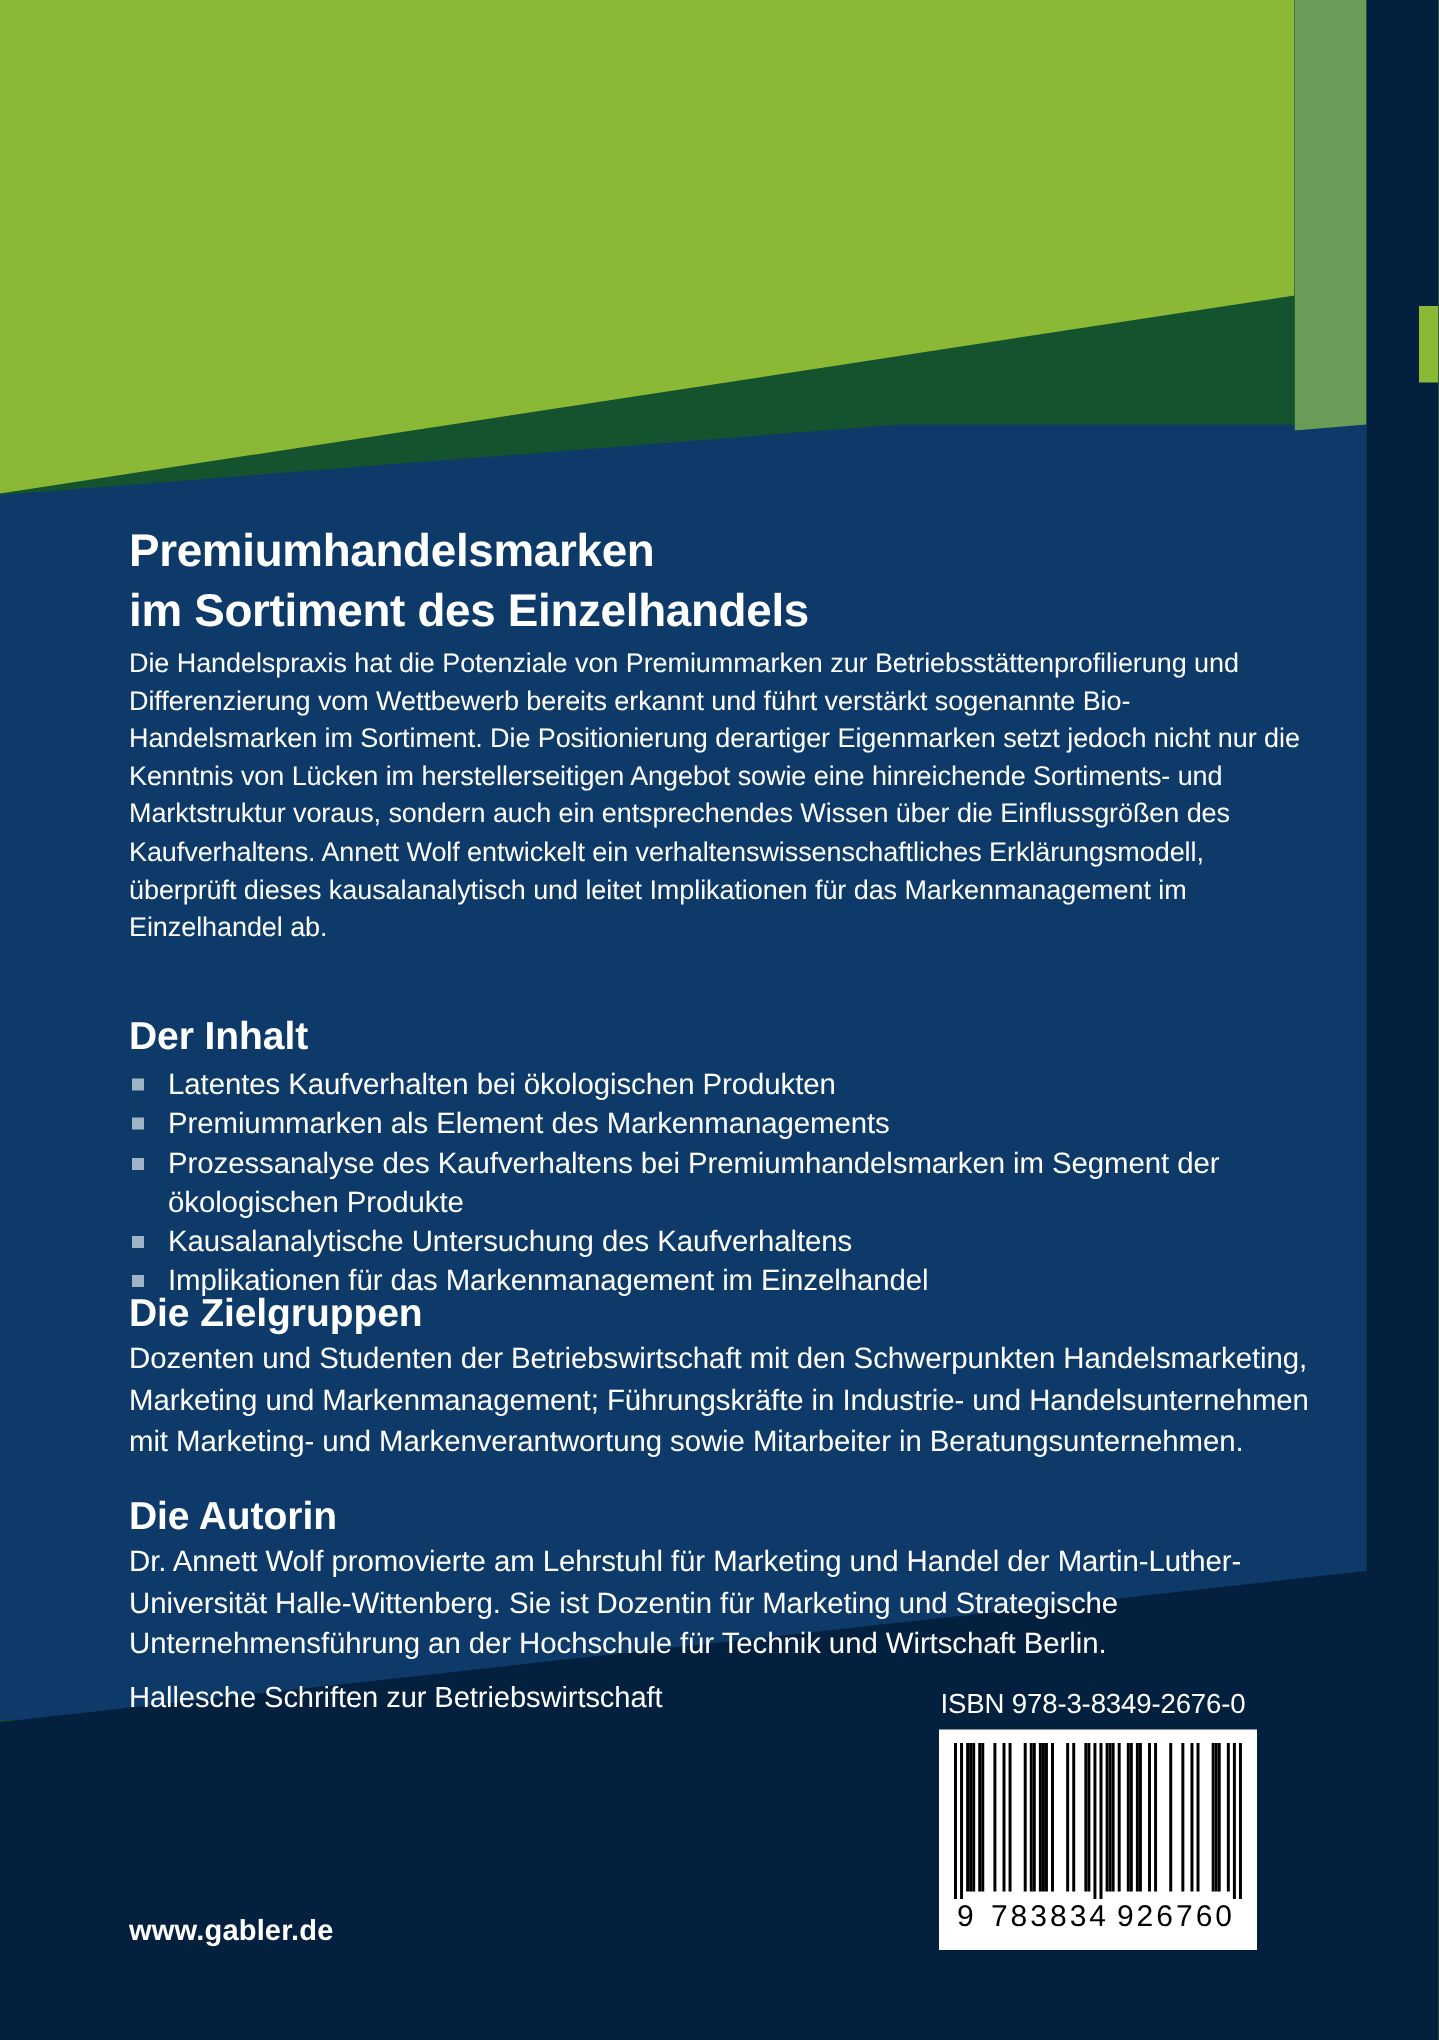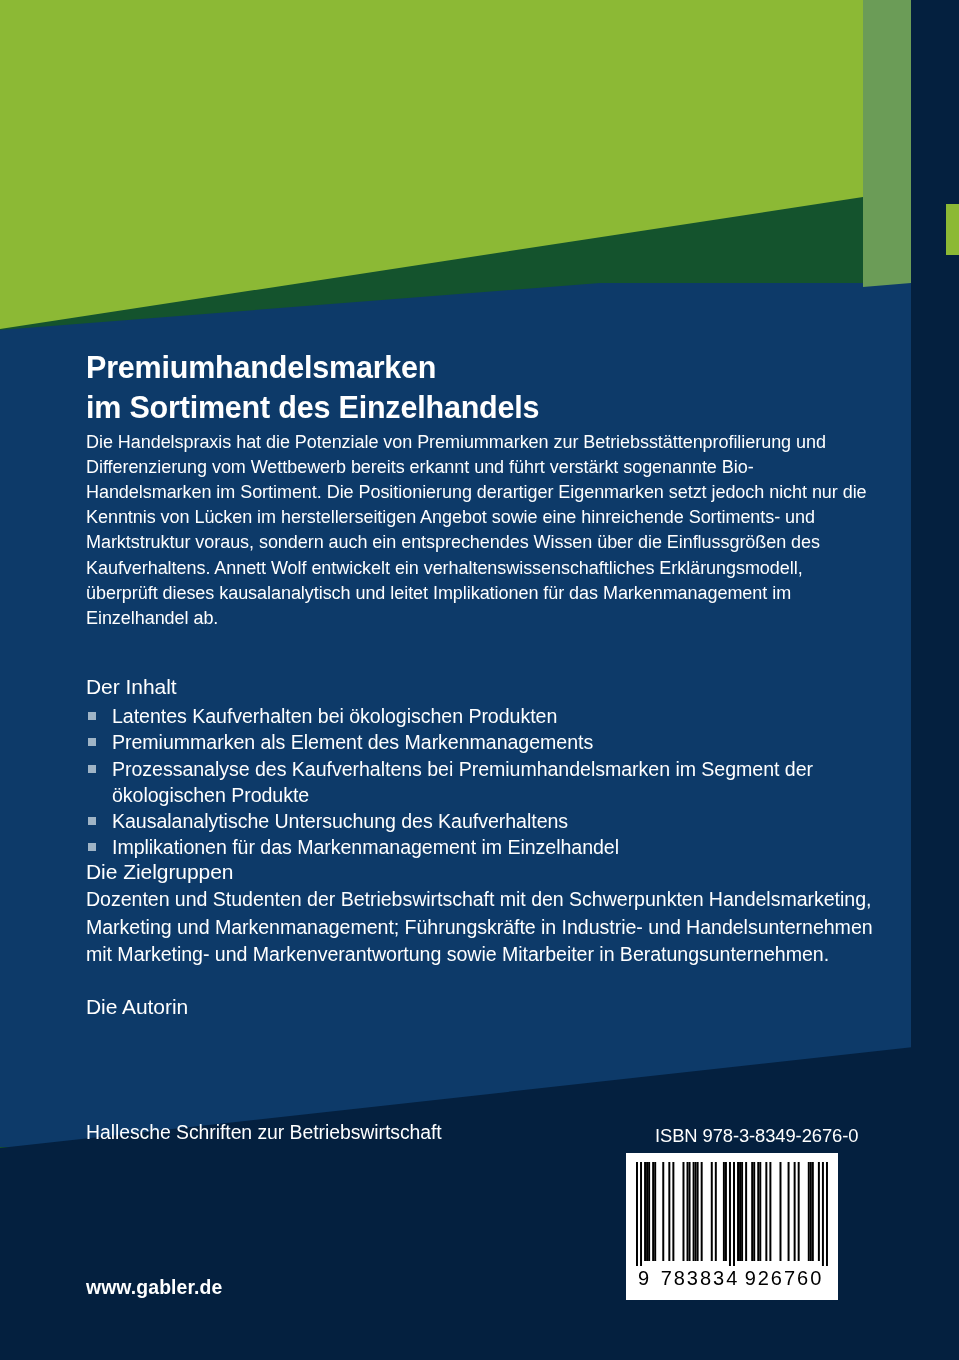--- a/index.html
+++ b/index.html
@@ -60,21 +60,21 @@
     line-height:1.30;
     letter-spacing:-0.2px;
     white-space:pre-line;
   }
   .blurb{
     position:absolute;left:86px;top:430px;width:790px;
     font-size:18px;line-height:1.395;
     letter-spacing:-0.05px;
   }
   .sec-head{
-    font-size:21px;font-weight:normal;
+    font-size:26px;font-weight:bold;
     letter-spacing:-0.05px;
   }
   .sec{
     position:absolute;left:86px;width:800px;
     font-size:19.6px;line-height:1.395;
     letter-spacing:-0.05px;
   }
   #sec-inhalt{top:672px;}
   #sec-ziel{top:857px;width:800px;}
   #sec-autorin{top:992px;width:790px;}
@@ -96,21 +96,21 @@
   .series{
     position:absolute;left:86px;top:1121px;
     font-size:19.4px;letter-spacing:-0.05px;
   }
   .weburl{
     position:absolute;left:86px;top:1276px;
     font-size:19.4px;font-weight:bold;letter-spacing:0.1px;
   }
   
   .isbn-line{
-    position:absolute;left:655px;top:1125px;
+    position:absolute;left:627px;top:1125px;
     font-size:18.4px;color:#ffffff;letter-spacing:-0.1px;
   }
   .barcode-box{
     position:absolute;left:626px;top:1153px;
     width:212px;height:147px;
     background:#ffffff;
     box-sizing:border-box;
     padding:9px 10px 0 10px;
   }
   .bars{
@@ -163,20 +163,21 @@
       </ul>
     </div>
 
     <div class="sec" id="sec-ziel">
       <div class="sec-head">Die Zielgruppen</div>
       <div>Dozenten und Studenten der Betriebswirtschaft mit den Schwerpunkten Handelsmarketing, Marketing und Markenmanagement; Führungskräfte in Industrie- und Handelsunternehmen mit Marketing- und Markenverantwortung sowie Mitarbeiter in Beratungsunternehmen.</div>
     </div>
 
     <div class="sec" id="sec-autorin">
       <div class="sec-head">Die Autorin</div>
+      <div>Dr. Annett Wolf promovierte am Lehrstuhl für Marketing und Handel der Martin-Luther-Universität Halle-Wittenberg. Sie ist Dozentin für Marketing und Strategische Unternehmensführung an der Hochschule für Technik und Wirtschaft Berlin.</div>
     </div>
 
     <div class="series">Hallesche Schriften zur Betriebswirtschaft</div>
     <div class="weburl">www.gabler.de</div>
 
     <div class="isbn-line">ISBN 978-3-8349-2676-0</div>
     <div class="barcode-box">
       <svg class="bars" viewBox="0 0 192 104" preserveAspectRatio="none">
         <g fill="#000000" id="bargroup">
             <rect x="0.000" y="0" width="1.981" height="104"></rect>

